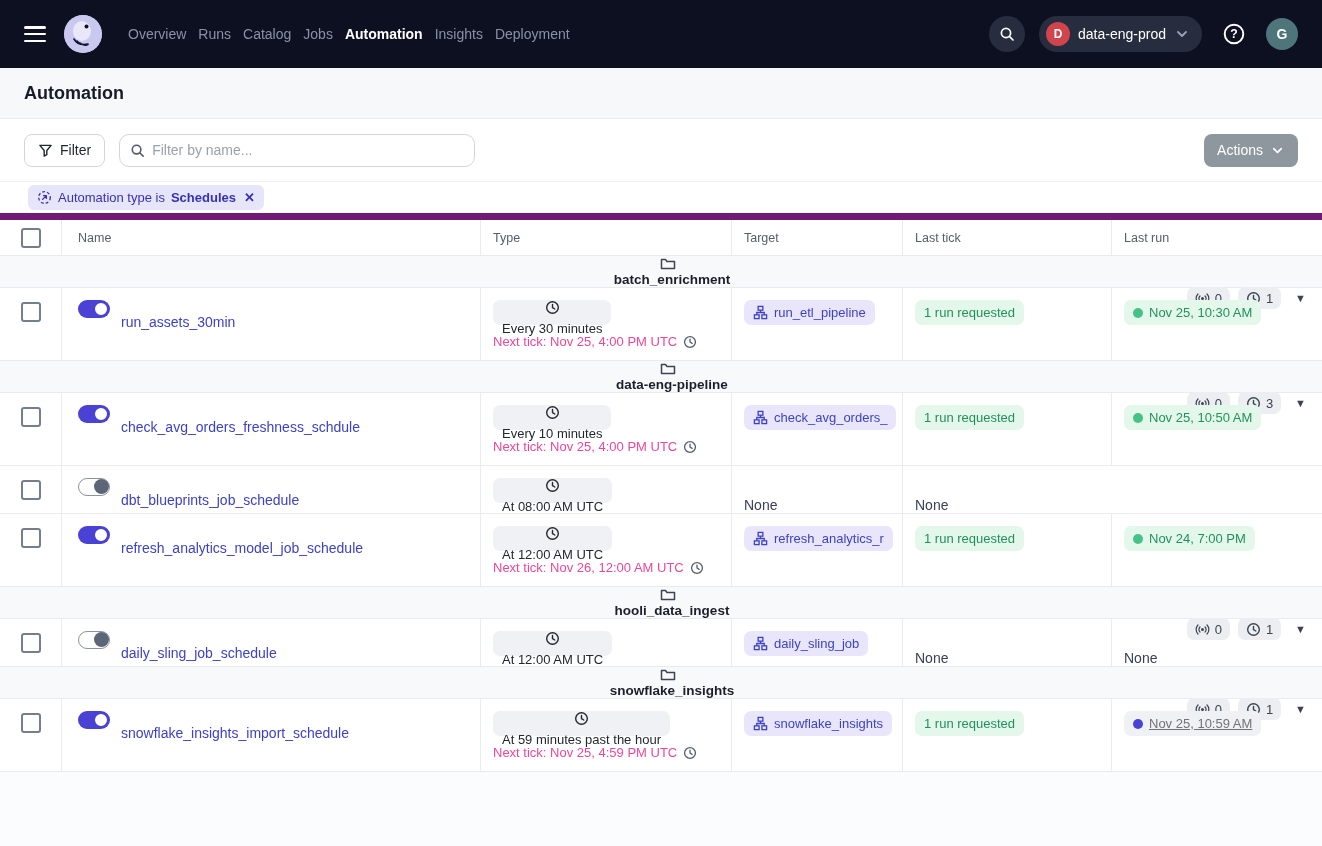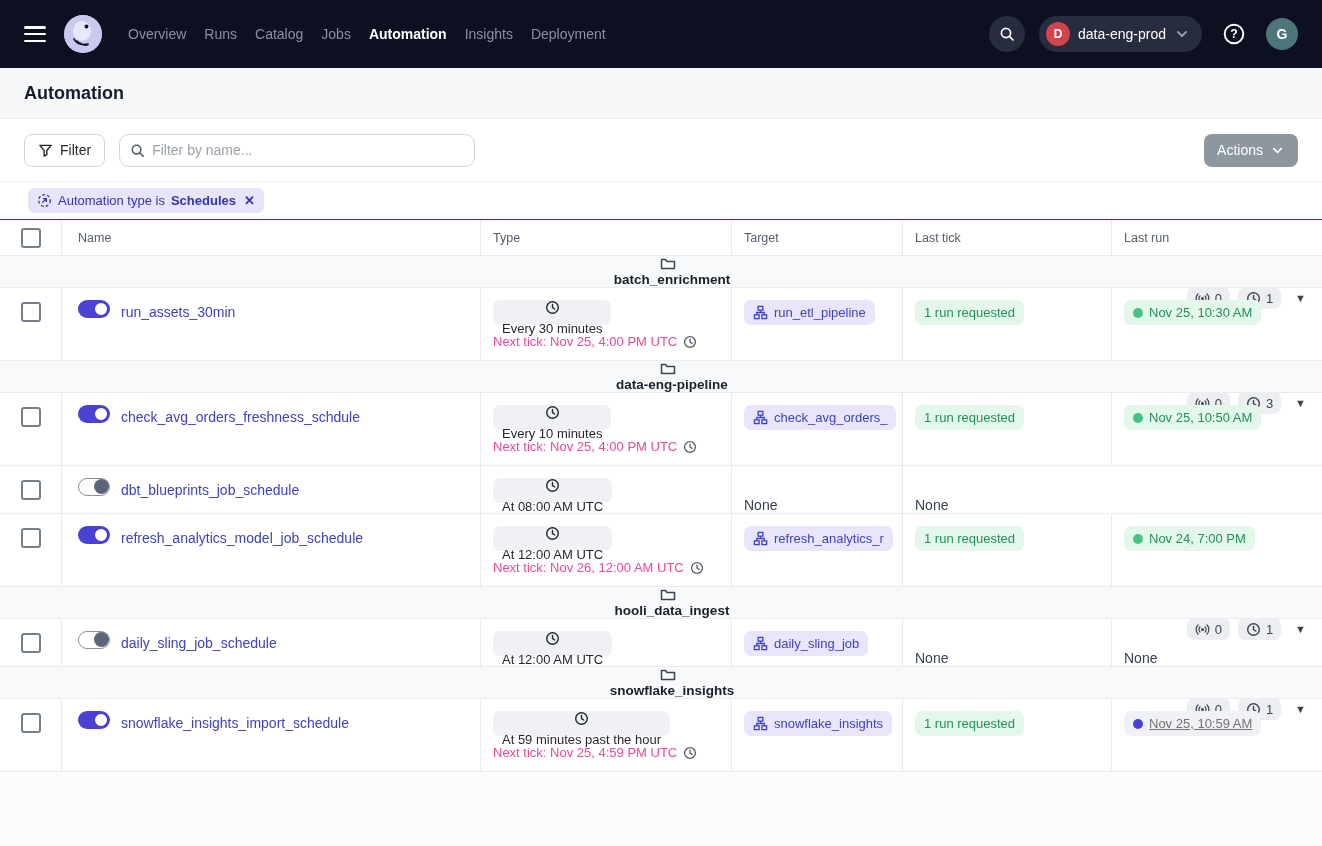--- a/index.html
+++ b/index.html
@@ -3,21 +3,21 @@
 <meta charset="utf-8">
 <style>
   * { margin:0; padding:0; box-sizing:border-box; }
   html,body { width:1322px; height:846px; font-family:"Liberation Sans", sans-serif; background:#fbfcfd; color:#1b1f2b; }
 
   
   .navbar { height:68px; background:#0d1020; display:flex; align-items:center; padding:0 24px; }
   .hamburger { width:22px; height:16px; display:flex; flex-direction:column; justify-content:space-between; cursor:pointer; margin-right:18px; }
   .hamburger span { height:2.5px; background:#fff; border-radius:2px; }
   .logo { width:38px; height:38px; border-radius:50%; background:#c9c8ef; margin-right:26px; position:relative; overflow:hidden; flex:none; }
-  .nav-links { display:flex; align-items:center; gap:18px; }
+  .nav-links { display:flex; align-items:center; gap:12px; }
   .nav-link { font-size:14px; color:#8b90a6; text-decoration:none; cursor:pointer; }
   .nav-link.active { color:#ffffff; font-weight:700; }
   .nav-right { margin-left:auto; display:flex; align-items:center; gap:14px; }
   .nav-circle { width:36px; height:36px; border-radius:50%; background:#272c3f; display:flex; align-items:center; justify-content:center; cursor:pointer; }
   .workspace-pill { height:36px; background:#272c3f; border-radius:18px; display:flex; align-items:center; gap:8px; padding:0 12px 0 7px; cursor:pointer; }
   .workspace-initial { width:24px; height:24px; border-radius:50%; background:#d0454c; color:#fff; font-size:12px; font-weight:700; display:flex; align-items:center; justify-content:center; }
   .workspace-name { color:#fff; font-size:14px; }
   .avatar { width:32px; height:32px; border-radius:50%; background:#4e767a; color:#fff; font-size:14px; font-weight:600; display:flex; align-items:center; justify-content:center; cursor:pointer; }
 
   
@@ -26,21 +26,21 @@
 
   
   .toolbar { height:63px; background:#fff; display:flex; align-items:center; padding:0 24px; border-bottom:1px solid #f0f1f4; }
   .filter-btn { height:33px; background:#fff; border:1px solid #d2d6dc; border-radius:8px; display:flex; align-items:center; gap:7px; padding:0 13px; font-size:14px; color:#232732; cursor:pointer; }
   .search-box { height:33px; width:356px; margin-left:14px; border:1px solid #d2d6dc; border-radius:10px; display:flex; align-items:center; padding:0 10px; gap:7px; background:#fff; }
   .search-box input { border:none; outline:none; font-size:14px; color:#232732; width:100%; font-family:"Liberation Sans", sans-serif; }
   .search-box input::placeholder { color:#9aa1ac; }
   .actions-btn { margin-left:auto; height:33px; background:#8e979e; border:none; border-radius:8px; color:#fff; font-size:14px; display:flex; align-items:center; gap:7px; padding:0 13px; cursor:pointer; font-family:"Liberation Sans", sans-serif; }
 
   
-  .tag-row { height:38px; background:#fff; display:flex; align-items:center; padding:0 28px; border-bottom:1px solid #701a75; }
+  .tag-row { height:38px; background:#fff; display:flex; align-items:center; padding:0 28px; border-bottom:7px solid #701a75; }
   .filter-tag { height:25px; background:#e7e5f9; border-radius:6px; display:flex; align-items:center; gap:6px; padding:0 9px; font-size:13px; color:#3532b8; }
   .filter-tag b { font-weight:700; }
   .tag-close { cursor:pointer; font-size:13px; font-weight:700; margin-left:2px; }
 
   
   .grid-row { display:grid; grid-template-columns:62px 419px 251px 171px 209px 1fr; }
   .thead { height:36px; border-bottom:1px solid #e9ebee; background:#fff; }
   .thead .cell { display:flex; align-items:center; font-size:12.5px; color:#555c6b; }
   .cell { border-right:1px solid #e9ebee; padding-left:12px; }
   .cell:last-child { border-right:none; }
@@ -51,21 +51,21 @@
   .group-name { font-size:13.5px; font-weight:700; color:#1b1f2b; margin-left:9px; }
   .group-right { margin-left:auto; display:flex; align-items:center; gap:8px; }
   .count-badge { height:22px; background:#eceef1; border-radius:7px; display:flex; align-items:center; gap:5px; padding:0 8px; font-size:13px; color:#3c4453; }
   .caret { color:#3c4453; font-size:11px; margin-left:6px; cursor:pointer; }
 
   .data-row { background:#fff; border-bottom:1px solid #e9ebee; }
   .data-row .cell { padding-top:12px; }
   .row-tall { height:73px; }
   .row-short { height:48px; }
   .name-cell { display:flex; align-items:flex-start; gap:11px; padding-left:16px !important; }
-  .sched-link { font-size:14px; color:#3d42c4; text-decoration:none; cursor:pointer; margin-top:4px; display:inline-block; }
+  .sched-link { font-size:14px; color:#3d42c4; text-decoration:none; cursor:pointer; margin-top:14px; display:inline-block; }
 
   .toggle { width:32px; height:18px; border-radius:9px; position:relative; cursor:pointer; flex:none; }
   .toggle.on { background:#4a42d4; }
   .toggle.on .knob { position:absolute; right:1px; top:1px; width:16px; height:16px; border-radius:50%; background:#fff; border:2px solid #4a42d4; }
   .toggle.off { background:#fff; border:1.5px solid #8b93a1; }
   .toggle.off .knob { position:absolute; right:0px; top:0px; width:15px; height:15px; border-radius:50%; background:#5d6678; }
 
   .pill { display:inline-flex; align-items:center; gap:6px; height:25px; border-radius:7px; padding:0 9px; font-size:13px; }
   .pill-gray { background:#f0f1f4; color:#232732;flex-direction:column; }
   .pill-lav { background:#e9e6fb; color:#3d42c4; }

